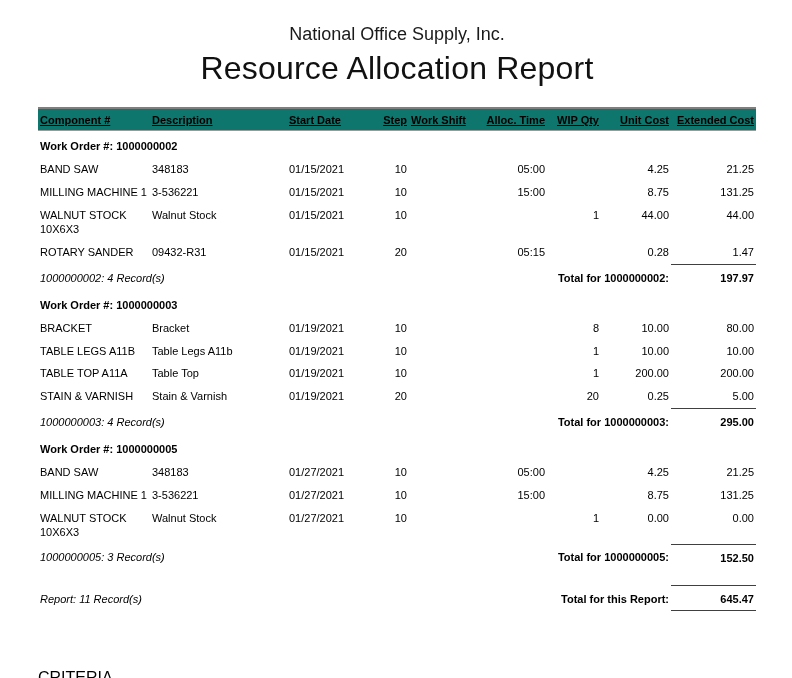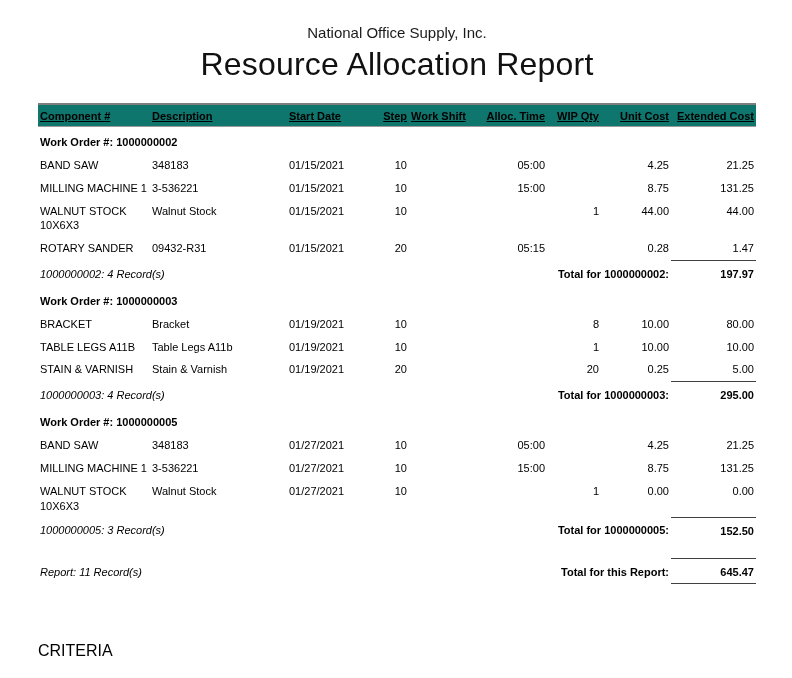--- a/index.html
+++ b/index.html
@@ -3,21 +3,21 @@
 <meta charset="utf-8">
 <style>
   * { box-sizing: border-box; margin: 0; padding: 0; }
   html, body { background: #ffffff; }
   body {
     width: 792px; height: 678px; margin: 0; overflow: hidden;
     font-family: "Liberation Sans", sans-serif; color: #000;
   }
   .page { padding: 24px 36px 0 38px; }
 
-  .company { text-align: center; font-size: 15px; color: #1a1a1a; }
+  .company { text-align: center; font-size: 18px; color: #1a1a1a; }
   .title   { text-align: center; font-size: 32px; font-weight: 400; color: #111;
              margin: 5px 0 20px; letter-spacing: .2px; }
 
   table.report-table { width: 718px; border-collapse: collapse; table-layout: fixed; }
   .report-table th {
     font-size: 11px; font-weight: 700; text-decoration: underline;
     background: #0f766e; padding: 5px 2px 4px; text-align: left; white-space: nowrap;
     border-top: 2px solid #7f7f7f; border-bottom: 1px solid #9a9a9a;
   }
   .report-table th.r { text-align: right; }
@@ -146,20 +146,31 @@
         <td>Table Legs A11b</td>
         <td>01/19/2021</td>
         <td class="r">10</td>
         <td></td>
         <td class="r"></td>
         <td class="r">1</td>
         <td class="r">10.00</td>
         <td class="r">10.00</td>
       </tr>
       <tr>
+        <td>TABLE TOP A11A</td>
+        <td>Table Top</td>
+        <td>01/19/2021</td>
+        <td class="r">10</td>
+        <td></td>
+        <td class="r"></td>
+        <td class="r">1</td>
+        <td class="r">200.00</td>
+        <td class="r">200.00</td>
+      </tr>
+      <tr>
         <td>STAIN &amp; VARNISH</td>
         <td>Stain &amp; Varnish</td>
         <td>01/19/2021</td>
         <td class="r">20</td>
         <td></td>
         <td class="r"></td>
         <td class="r">20</td>
         <td class="r">0.25</td>
         <td class="r">5.00</td>
       </tr>

